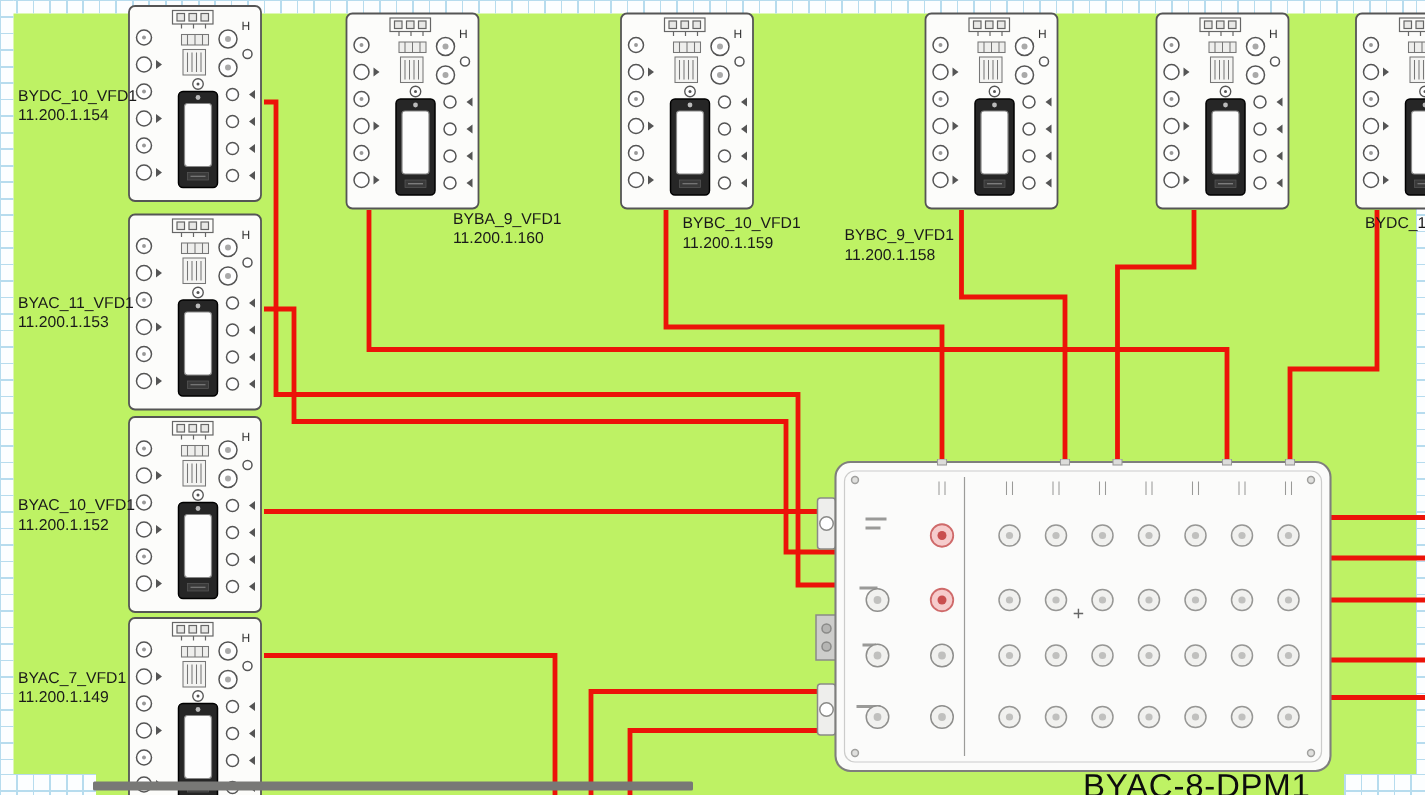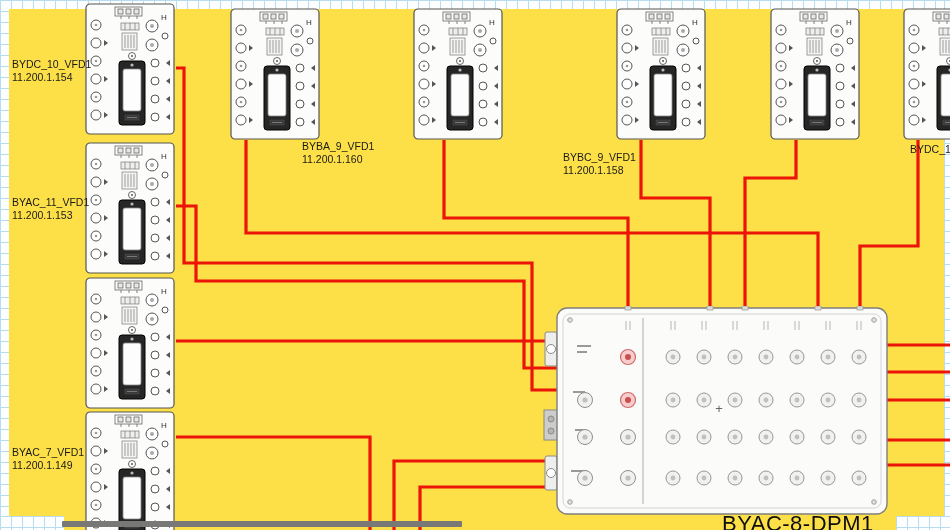--- a/index.html
+++ b/index.html
@@ -97,21 +97,21 @@
         <rect x="34" y="58" width="26" height="64" rx="3" fill="#262626" stroke="#000"></rect>
         <rect x="38" y="66" width="18" height="42" rx="2" fill="#fdfdfd" stroke="#888" stroke-width="0.8"></rect>
         <circle cx="47" cy="62" r="1.6" fill="#bbb"></circle>
         <rect x="40" y="112" width="14" height="5" fill="#3a3a3a" stroke="#555" stroke-width="0.5"></rect>
         <line x1="42" y1="114.5" x2="52" y2="114.5" stroke="#888" stroke-width="0.8"></line>
       </g>
     </symbol>
   </defs>
 </svg>
 
-<div id="canvas" style="background: #fde047;">
+<div id="canvas" style="background: #bef264;">
 
   <div class="strip" id="strip-top"></div>
   <div class="strip" id="strip-left"></div>
   <div class="strip" id="strip-right"></div>
   <div class="strip" id="strip-bl"></div>
   <div class="strip" id="strip-br"></div>
 
   <svg id="cable-layer" width="950" height="530">
       <polyline points="176,68 184,68 184,263 532,263 532,390 557,390" fill="none" stroke="#ec1309" stroke-width="3.2"></polyline>
       <polyline points="176,206 196,206 196,281 524,281 524,368 557,368" fill="none" stroke="#ec1309" stroke-width="3.2"></polyline>
@@ -178,27 +178,35 @@
     </div>
 
   <div class="dev-label" id="lab0">
     <div>BYDC_10_VFD1</div>
     <div>11.200.1.154</div>
   </div>
   <div class="dev-label" id="lab1">
     <div>BYAC_11_VFD1</div>
     <div>11.200.1.153</div>
   </div>
+  <div class="dev-label" id="lab2">
+    <div>BYAC_10_VFD1</div>
+    <div>11.200.1.152</div>
+  </div>
   <div class="dev-label" id="lab3">
     <div>BYAC_7_VFD1</div>
     <div>11.200.1.149</div>
   </div>
   <div class="dev-label" id="lab4">
     <div>BYBA_9_VFD1</div>
     <div>11.200.1.160</div>
+  </div>
+  <div class="dev-label" id="lab5">
+    <div>BYBC_10_VFD1</div>
+    <div>11.200.1.159</div>
   </div>
   <div class="dev-label" id="lab6">
     <div>BYBC_9_VFD1</div>
     <div>11.200.1.158</div>
   </div>
   <div class="dev-label" id="lab8">
     <div>BYDC_12_VFD1</div>
     <div></div>
   </div>
 

